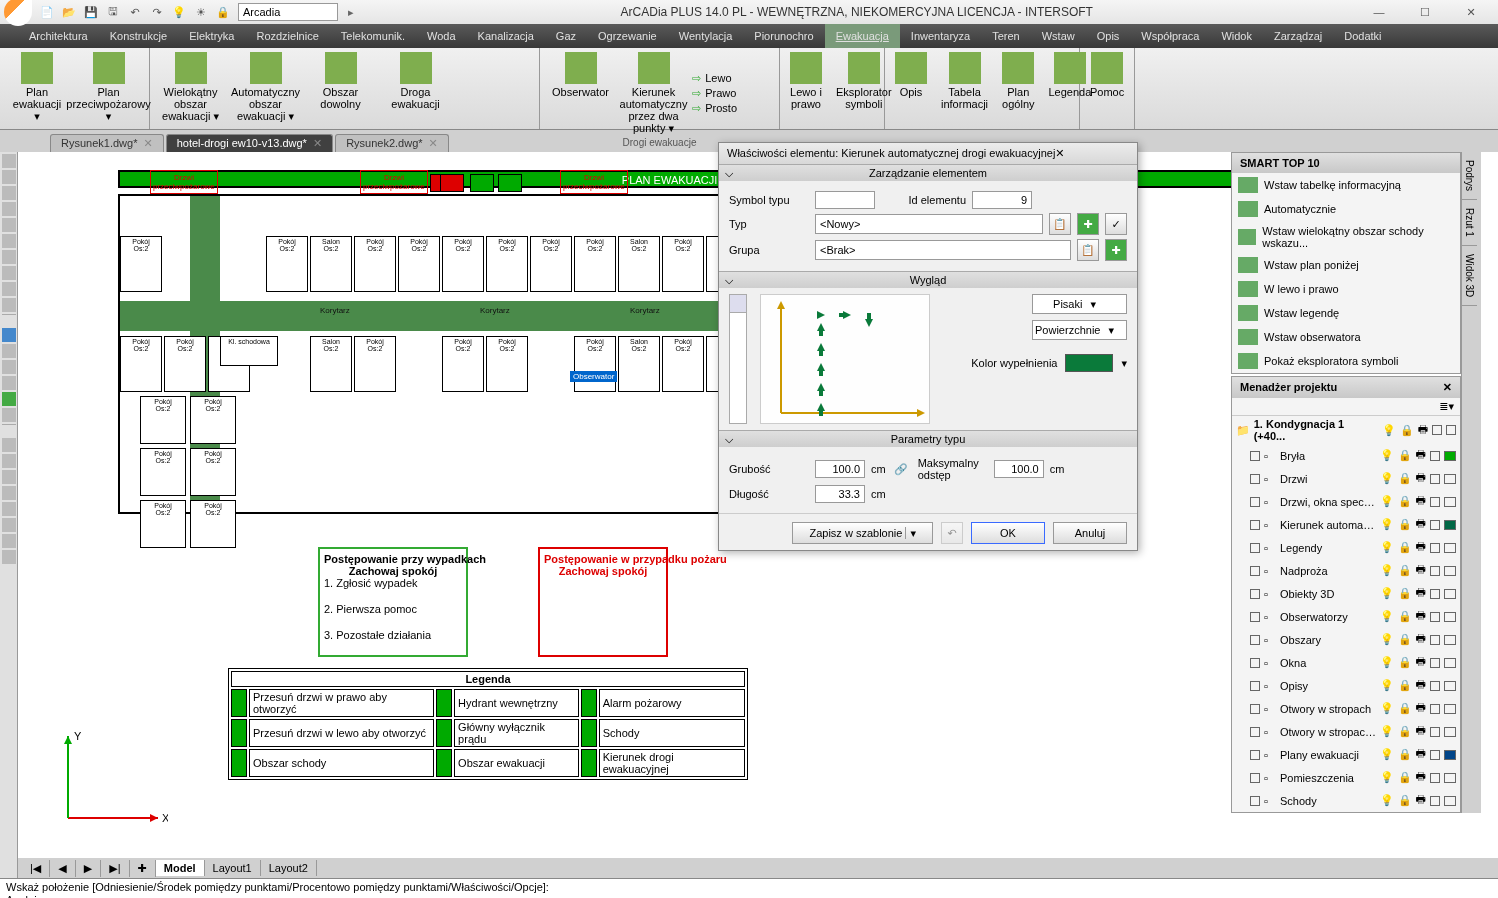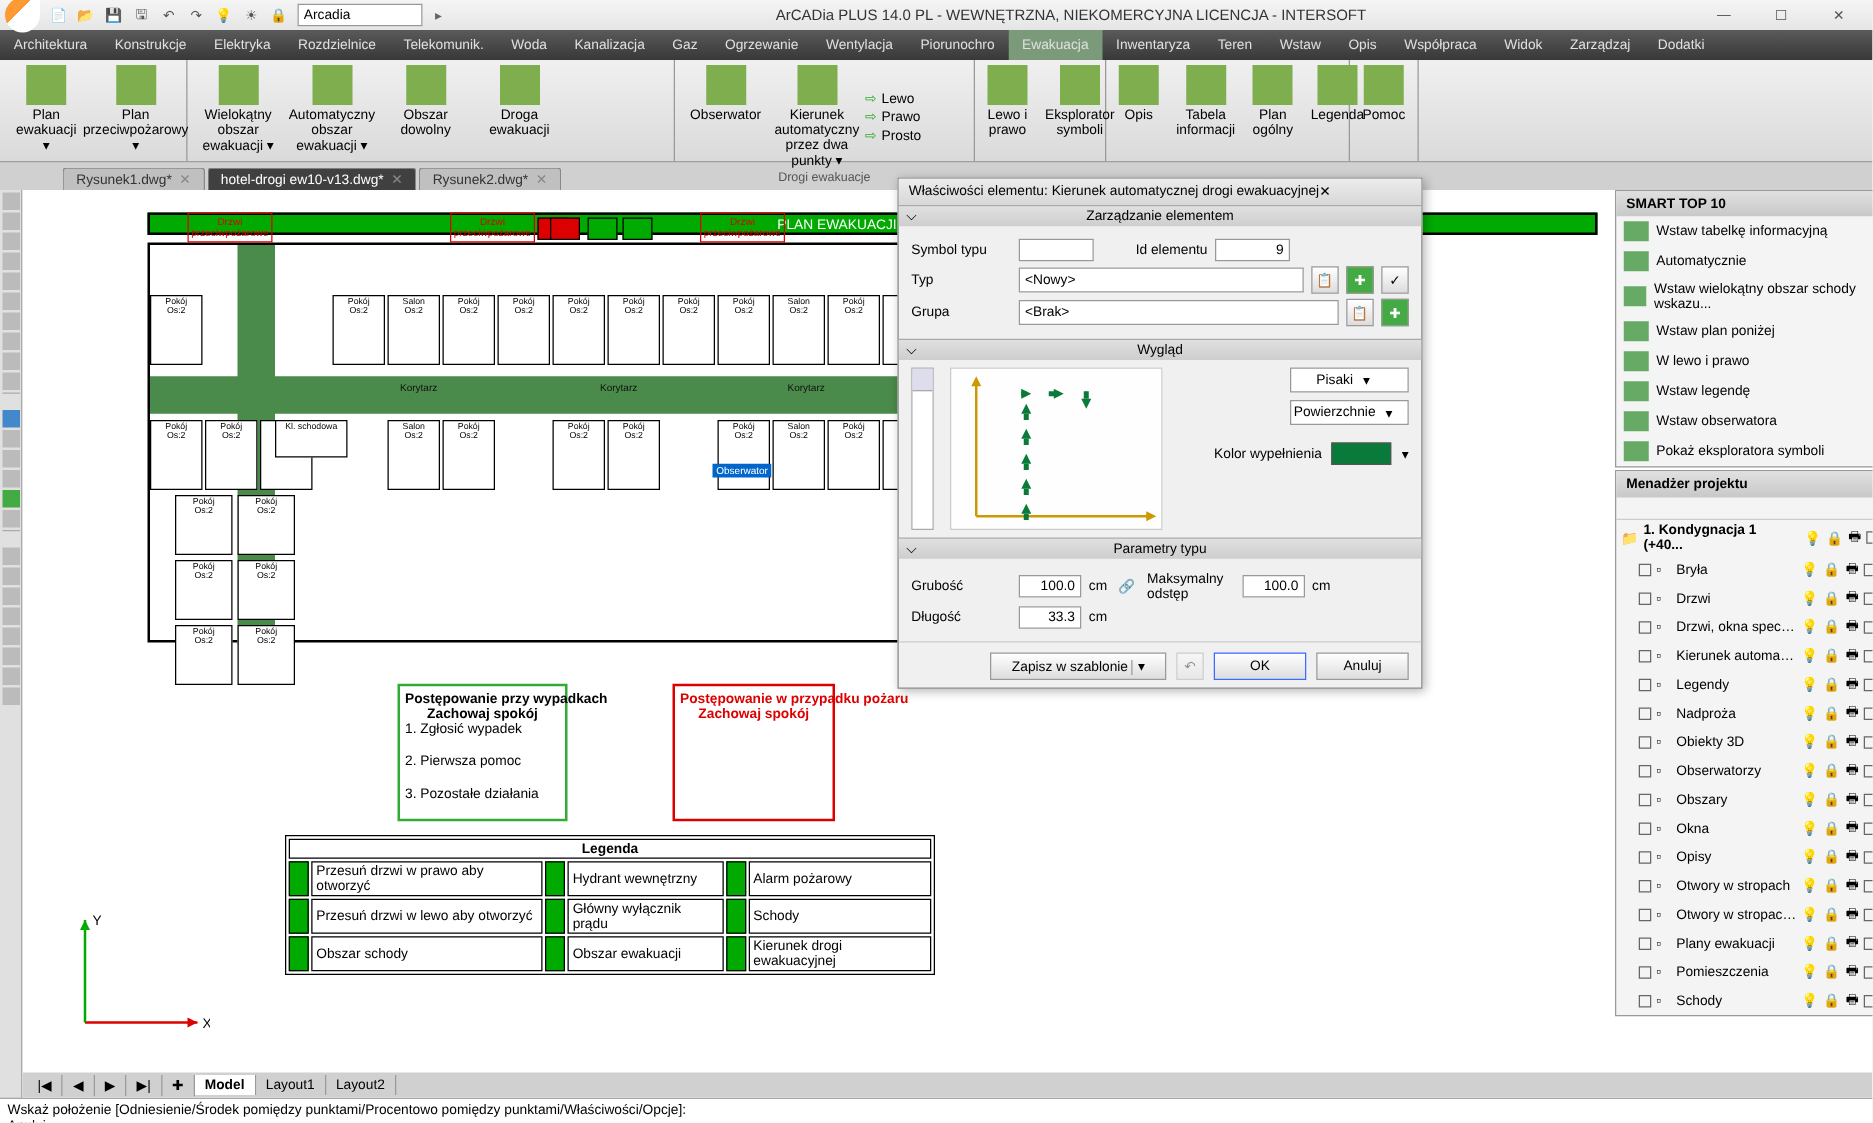--- a/index.html
+++ b/index.html
@@ -5,23 +5,23 @@
 * { box-sizing: border-box; margin: 0; padding: 0; font-family: "Segoe UI", Tahoma, sans-serif; font-size: 11px; }
 body { width: 1498px; height: 898px; background: #e8e8e8; overflow: hidden; position: relative; }
 .titlebar { height: 24px; background: linear-gradient(#f5f5f5,#e5e5e5); display: flex; align-items: center; padding: 0 4px; }
 .titlebar .logo { width: 28px; height: 28px; background: linear-gradient(135deg,#ff9933 40%,#fff 40%); border-radius: 50% 0 50% 50%; margin-right: 6px; }
 .titlebar .qat { display:flex; gap:4px; }
 .titlebar .qat span { width:18px; height:18px; display:inline-flex; align-items:center; justify-content:center; color:#555; }
 .titlebar .combo { height:18px; border:1px solid #999; background:#fff; padding:0 18px 0 4px; display:flex; align-items:center; font-size:11px; }
 .titlebar .title { flex:1; text-align:center; font-size:12px; color:#333; }
 .titlebar .win { display:flex; gap:0; }
 .titlebar .win div { width:46px; height:24px; display:flex; align-items:center; justify-content:center; color:#555; }
-.menubar { background: linear-gradient(#5a5a5a,#383838); height:24px; display:flex; align-items:center; }
+.menubar { background: linear-gradient(#5a5a5a,#383838); height:24px; display:flex; align-items:center;padding-left:18px; }
 .menubar div { color:#e0e0e0; padding:0 11px; height:24px; display:flex; align-items:center; font-size:11px; }
-.menubar div.active { background:#7a9a7a; }
+.menubar div.active { background:#7a9a7a;text-decoration:underline; }
 .ribbon { height:82px; background:linear-gradient(#f0f0f0,#dadada); border-bottom:1px solid #888; display:flex; }
 .ribbon .group { border-right:1px solid #999; padding:2px 4px; display:flex; flex-direction:column; }
 .ribbon .group .items { flex:1; display:flex; gap:2px; align-items:flex-start; }
 .ribbon .group .glabel { text-align:center; font-size:10px; color:#555; }
 .ribbon .item { display:flex; flex-direction:column; align-items:center; padding:2px 6px; text-align:center; font-size:10px; width:73px; }
 .ribbon .item .icon { width:32px; height:32px; margin-bottom:2px; background:#7fae4e; }
 .tabsrow { height:22px; background:#d0d0d0; display:flex; align-items:flex-end; padding-left:50px; }
 .tabsrow .tab { background:#c0c0c0; border:1px solid #888; border-bottom:none; padding:2px 10px; margin-right:2px; font-size:11px; color:#333; border-radius:3px 3px 0 0; }
 .tabsrow .tab.active { background:#404040; color:#fff; }
 .tabsrow .tab .x { margin-left:6px; color:#888; }
@@ -53,21 +53,21 @@
 .dialog .row { display:flex; align-items:center; margin:4px 0; gap:6px; }
 .dialog .row label { width:80px; }
 .dialog input[type=text] { border:1px solid #999; height:18px; padding:0 4px; font-size:11px; }
 .dialog select, .dialog .combo2 { border:1px solid #999; height:20px; background:#fff; padding:0 14px 0 4px; font-size:11px; display:flex; align-items:center; }
 .dialog .btn { border:1px solid #999; background:linear-gradient(#fff,#ddd); padding:3px 16px; font-size:11px; }
 .dialog .btn.primary { border:1px solid #3a6aff; }
 .dialog .preview { width:170px; height:130px; background:#fefefe; border:1px solid #ccc; position:relative; }
 .dialog .color-sw { width:48px; height:18px; background:#0a7a3a; border:1px solid #555; }
 .dialog .iconbtn { width:22px; height:22px; border:1px solid #999; background:linear-gradient(#fff,#ddd); display:inline-flex; align-items:center; justify-content:center; }
 
-.rightcol { position:absolute; right:0; top:152px; width:206px; display:flex; }
+.rightcol { position:absolute; right:0; top:152px; width:267px; display:flex; }
 .rtabs { width:20px; background:#d0d0d0; border-left:1px solid #999; }
 .rtabs div { writing-mode:vertical-rl; padding:8px 2px; font-size:10px; border-bottom:1px solid #999; }
 .rpanes { width:230px; display:flex; flex-direction:column; }
 .pane { background:#f4f4f4; border:1px solid #999; }
 .pane .ptitle { background:linear-gradient(#e0e0e0,#c8c8c8); padding:4px 8px; font-weight:bold; font-size:11px; display:flex; justify-content:space-between; }
 .pane .pitem { display:flex; align-items:center; gap:6px; padding:4px 6px; font-size:11px; }
 .pane .pitem .picon { width:20px; height:16px; background:#6a6; }
 .tree { font-size:11px; }
 .tree .titem { display:flex; align-items:center; padding:2px 4px; gap:4px; }
 .tree .titem.l1 { padding-left:18px; }
@@ -350,21 +350,21 @@
         </div>
 
       <div style="position:absolute;left:450px;top:175px;background:#06c;color:#fff;font-size:8px;padding:1px 3px">Obserwator</div>
 
       <div class="sign" style="top:-22px;left:350px"></div>
       <div class="sign" style="top:-22px;left:378px"></div>
       <div class="sign red" style="top:-22px;left:310px"></div>
       <div class="sign red" style="top:-22px;left:320px"></div>
     </div>
 
-    <div class="legend-box" style="left:300px;top:395px;width:136px;height:110px">
+    <div class="legend-box" style="left:300px;top:395px;width:150px;height:110px">
       <div style="text-align:center;font-weight:bold;white-space:pre">Postępowanie przy wypadkach
 Zachowaj spokój</div>
       <div>1. Zgłosić wypadek</div>
       <div style="margin-top:14px">2. Pierwsza pomoc</div>
       <div style="margin-top:14px">3. Pozostałe działania</div>
     </div>
     <div class="legend-box red" style="left:520px;top:395px;width:130px;height:110px;color:#d00">
       <div style="text-align:center;font-weight:bold;white-space:pre">Postępowanie w przypadku pożaru
 Zachowaj spokój</div>
     </div>

